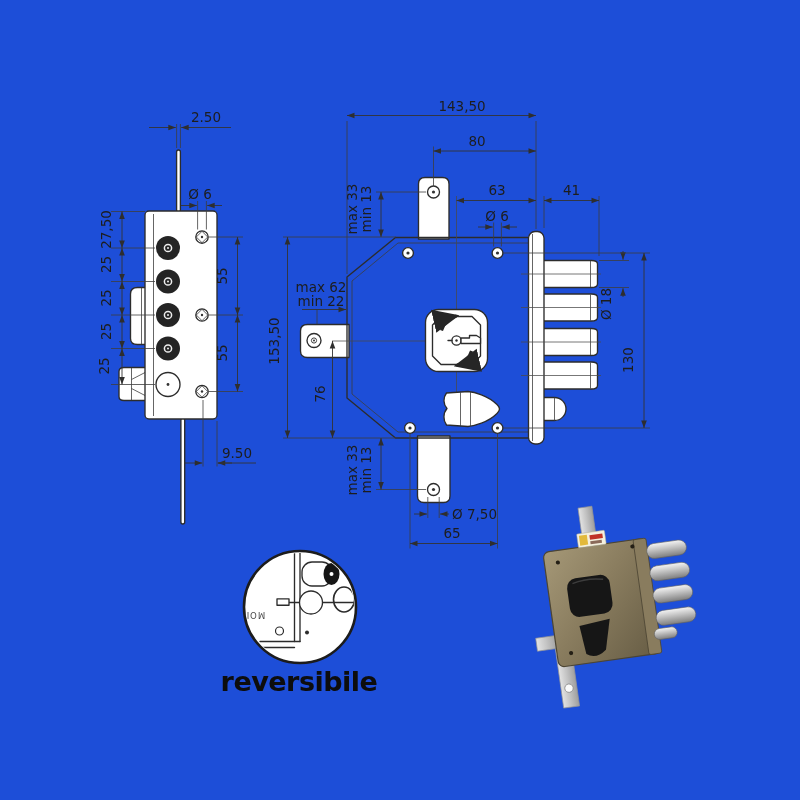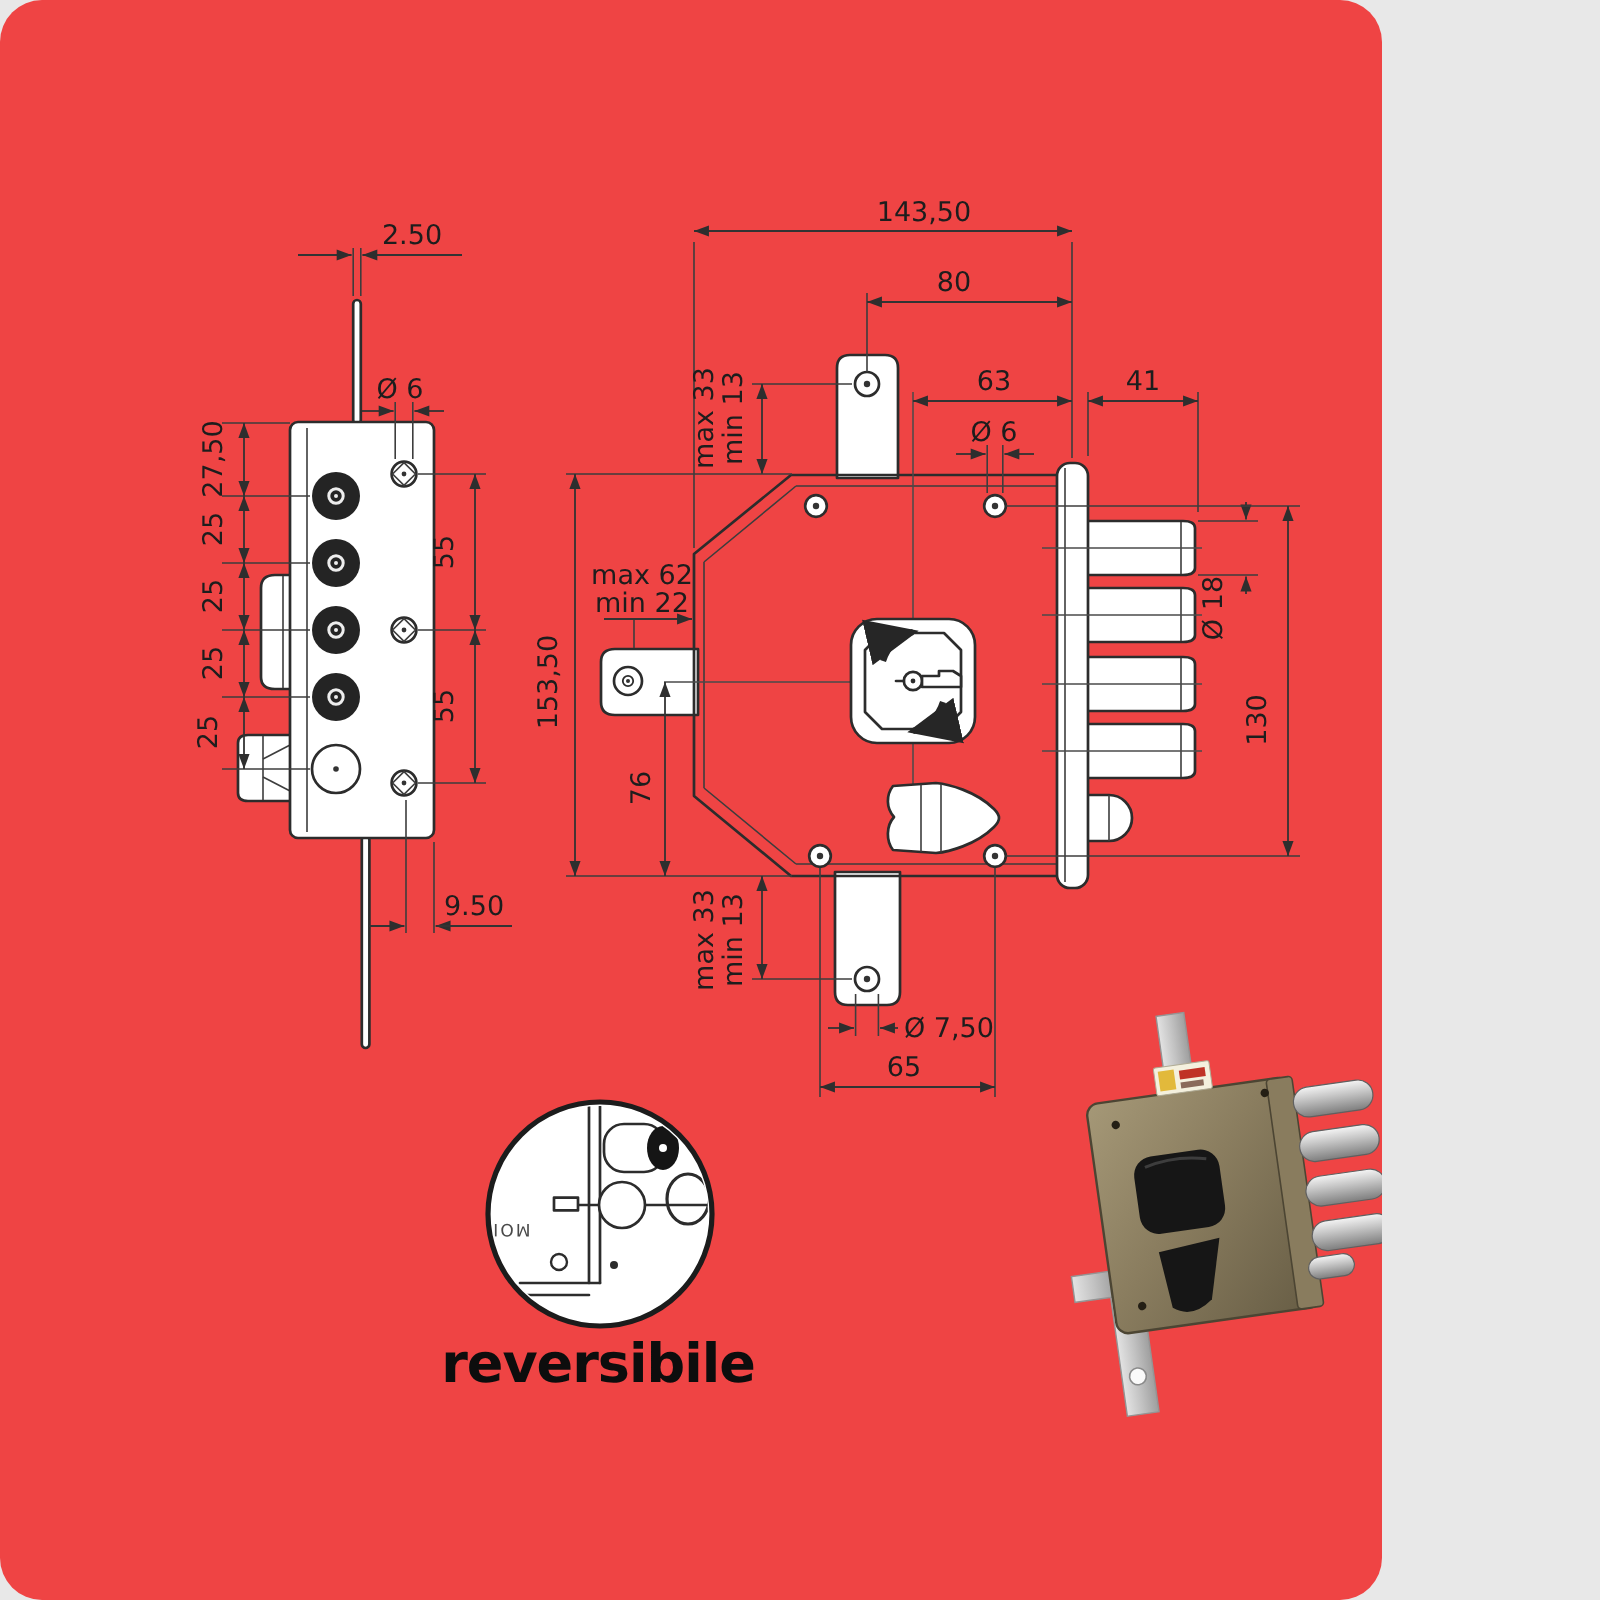--- a/index.html
+++ b/index.html
@@ -1,17 +1,17 @@
 <!DOCTYPE html>
 <html><head>
 <meta charset="utf-8">
 <style>
   html,body{margin:0;padding:0;background:#e8e8e8;}
-  .sheet{width:691px;height:800px;background:#ef4444;position:relative;overflow:hidden;
-         font-family:"DejaVu Sans", sans-serif;border-radius:21px;}
+  .sheet{width:800px;height:800px;background:#1d4ed8;position:relative;overflow:hidden;
+         font-family:"DejaVu Sans", sans-serif;}
   svg{display:block;}
   .ol{stroke:#2c2c2c;stroke-width:1.35;fill:none;stroke-linecap:round;stroke-linejoin:round;}
   .olf{stroke:#2c2c2c;stroke-width:1.35;fill:#ffffff;stroke-linecap:round;stroke-linejoin:round;}
   .thin{stroke:#3d3d3d;stroke-width:.8;fill:none;}
   .dim{stroke:#333333;stroke-width:.9;fill:none;}
   .ctr{stroke:#4a4a4a;stroke-width:.75;fill:none;}
   text.d{font-size:13.5px;fill:#1d1d1d;}
   text.cap{font-size:27px;font-weight:800;fill:#0d0d0d;letter-spacing:-.5px;}
   text.stamp{font-size:8.5px;fill:#4a4a4a;letter-spacing:1px;}
 </style>

